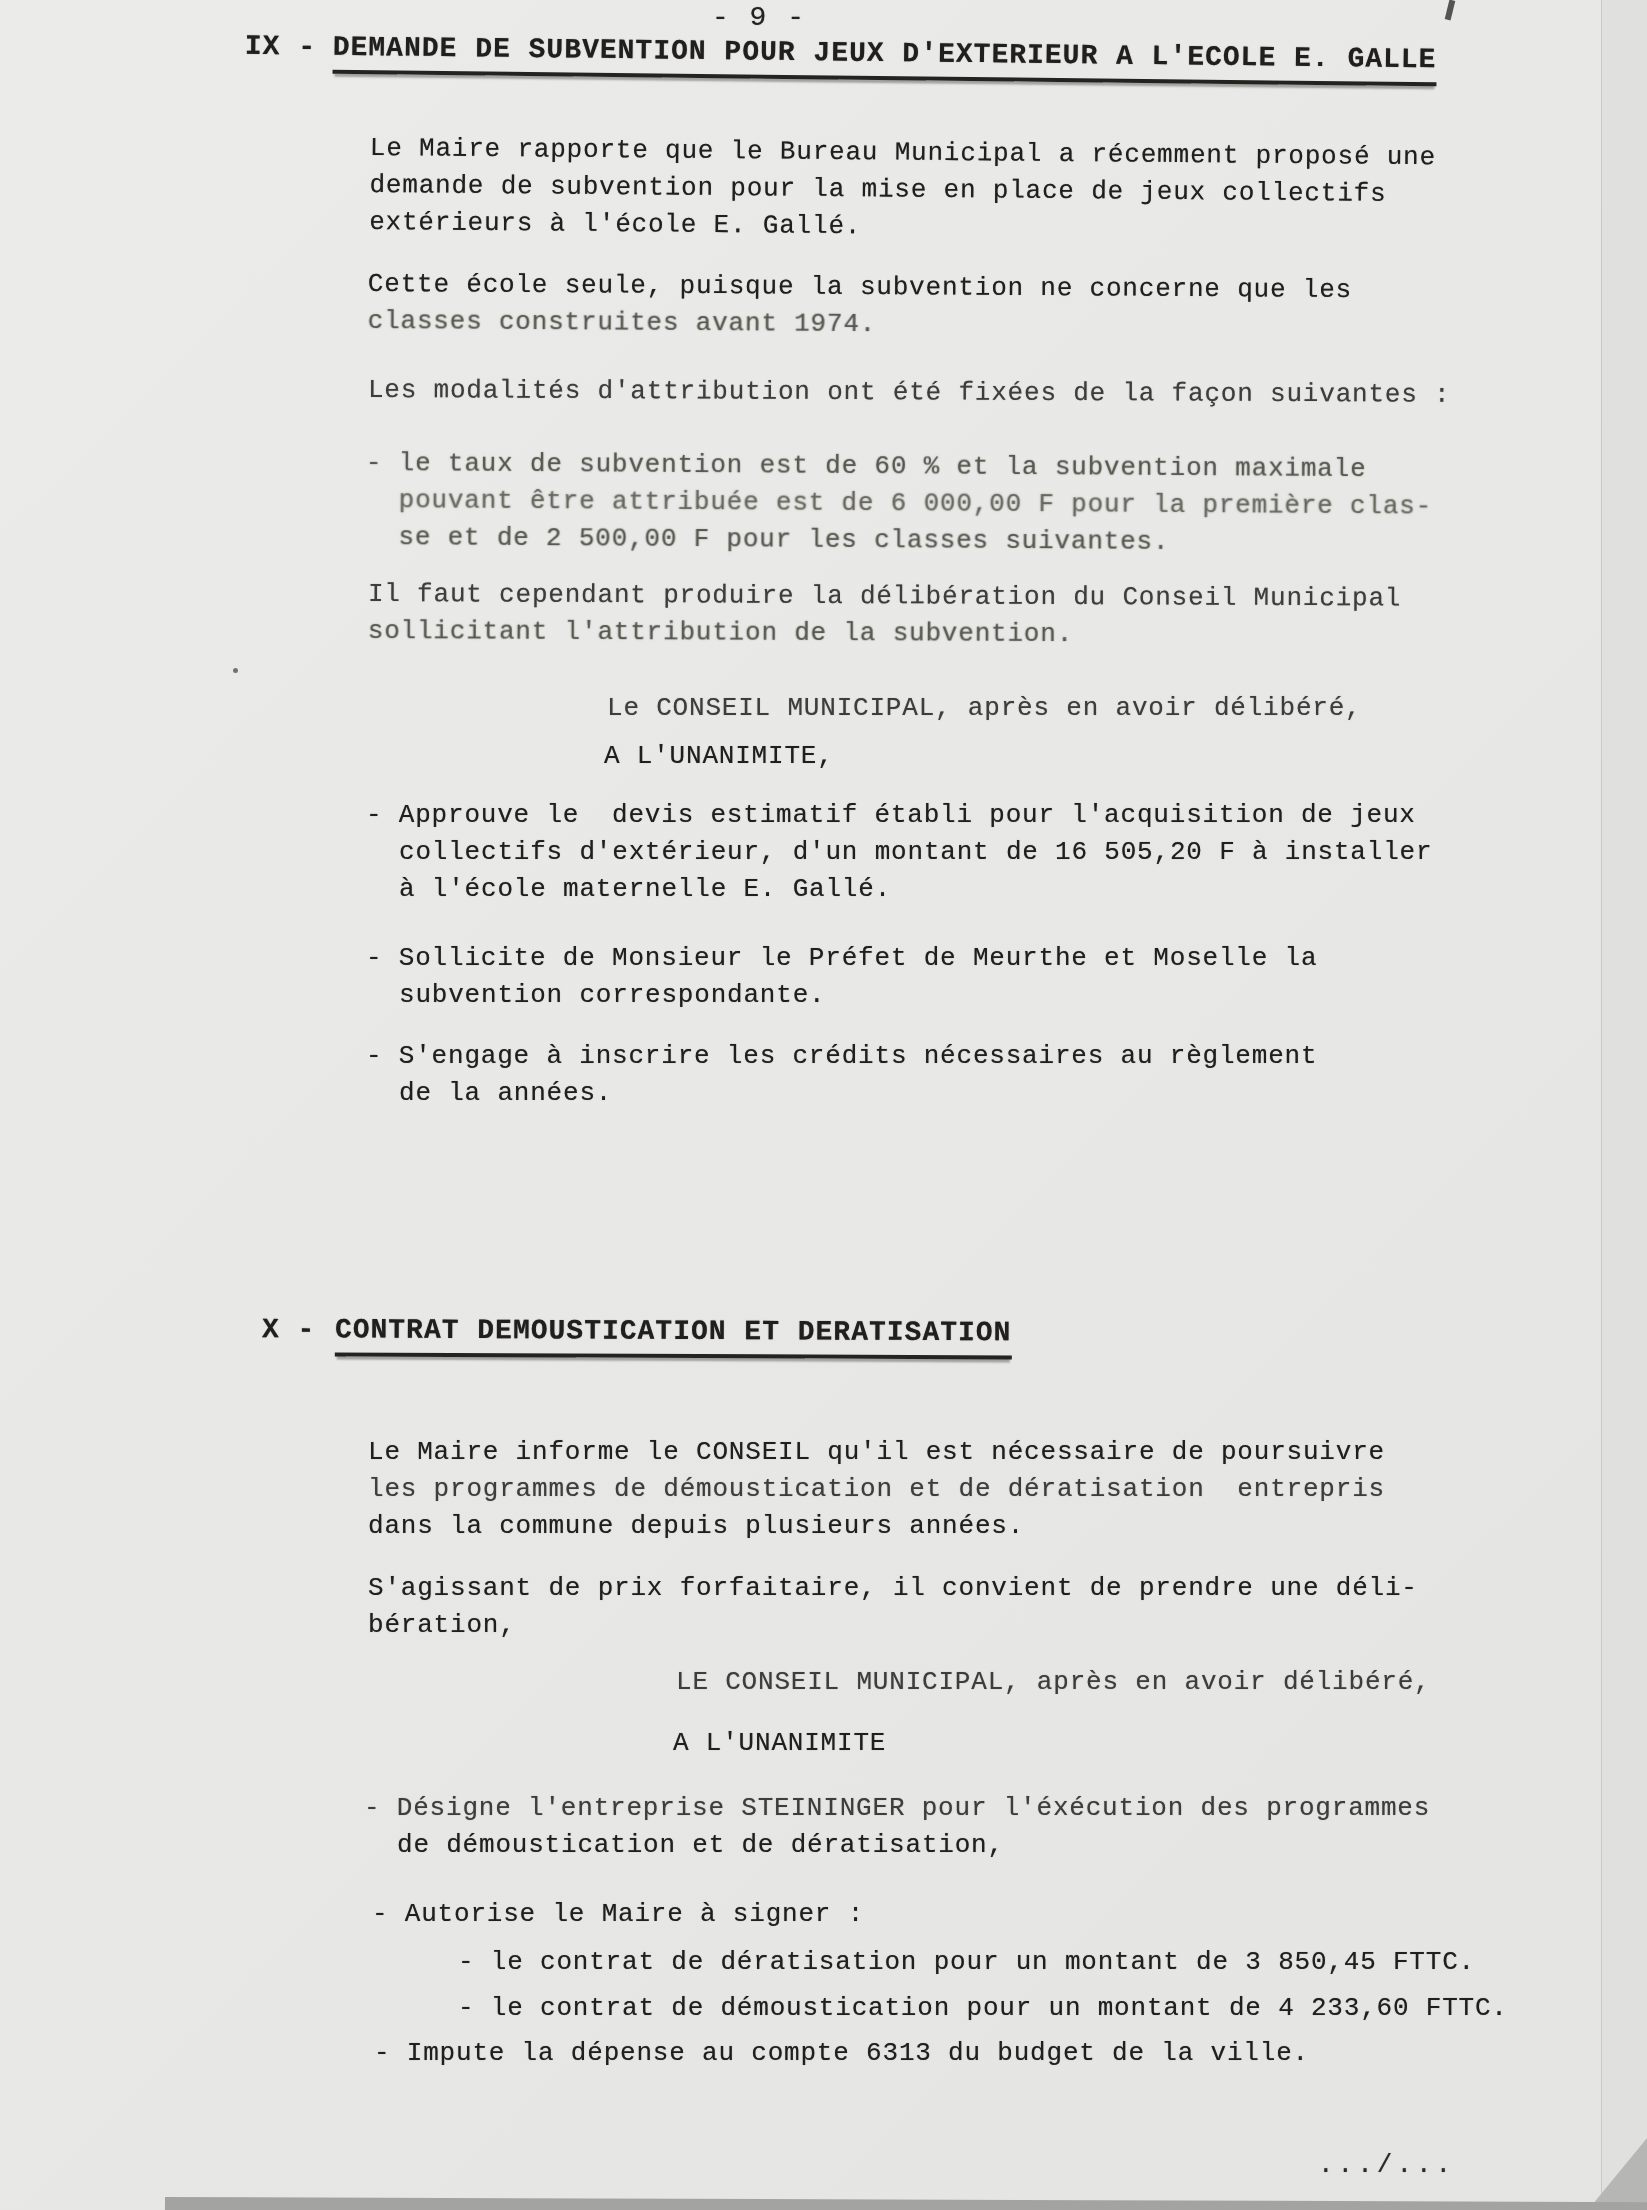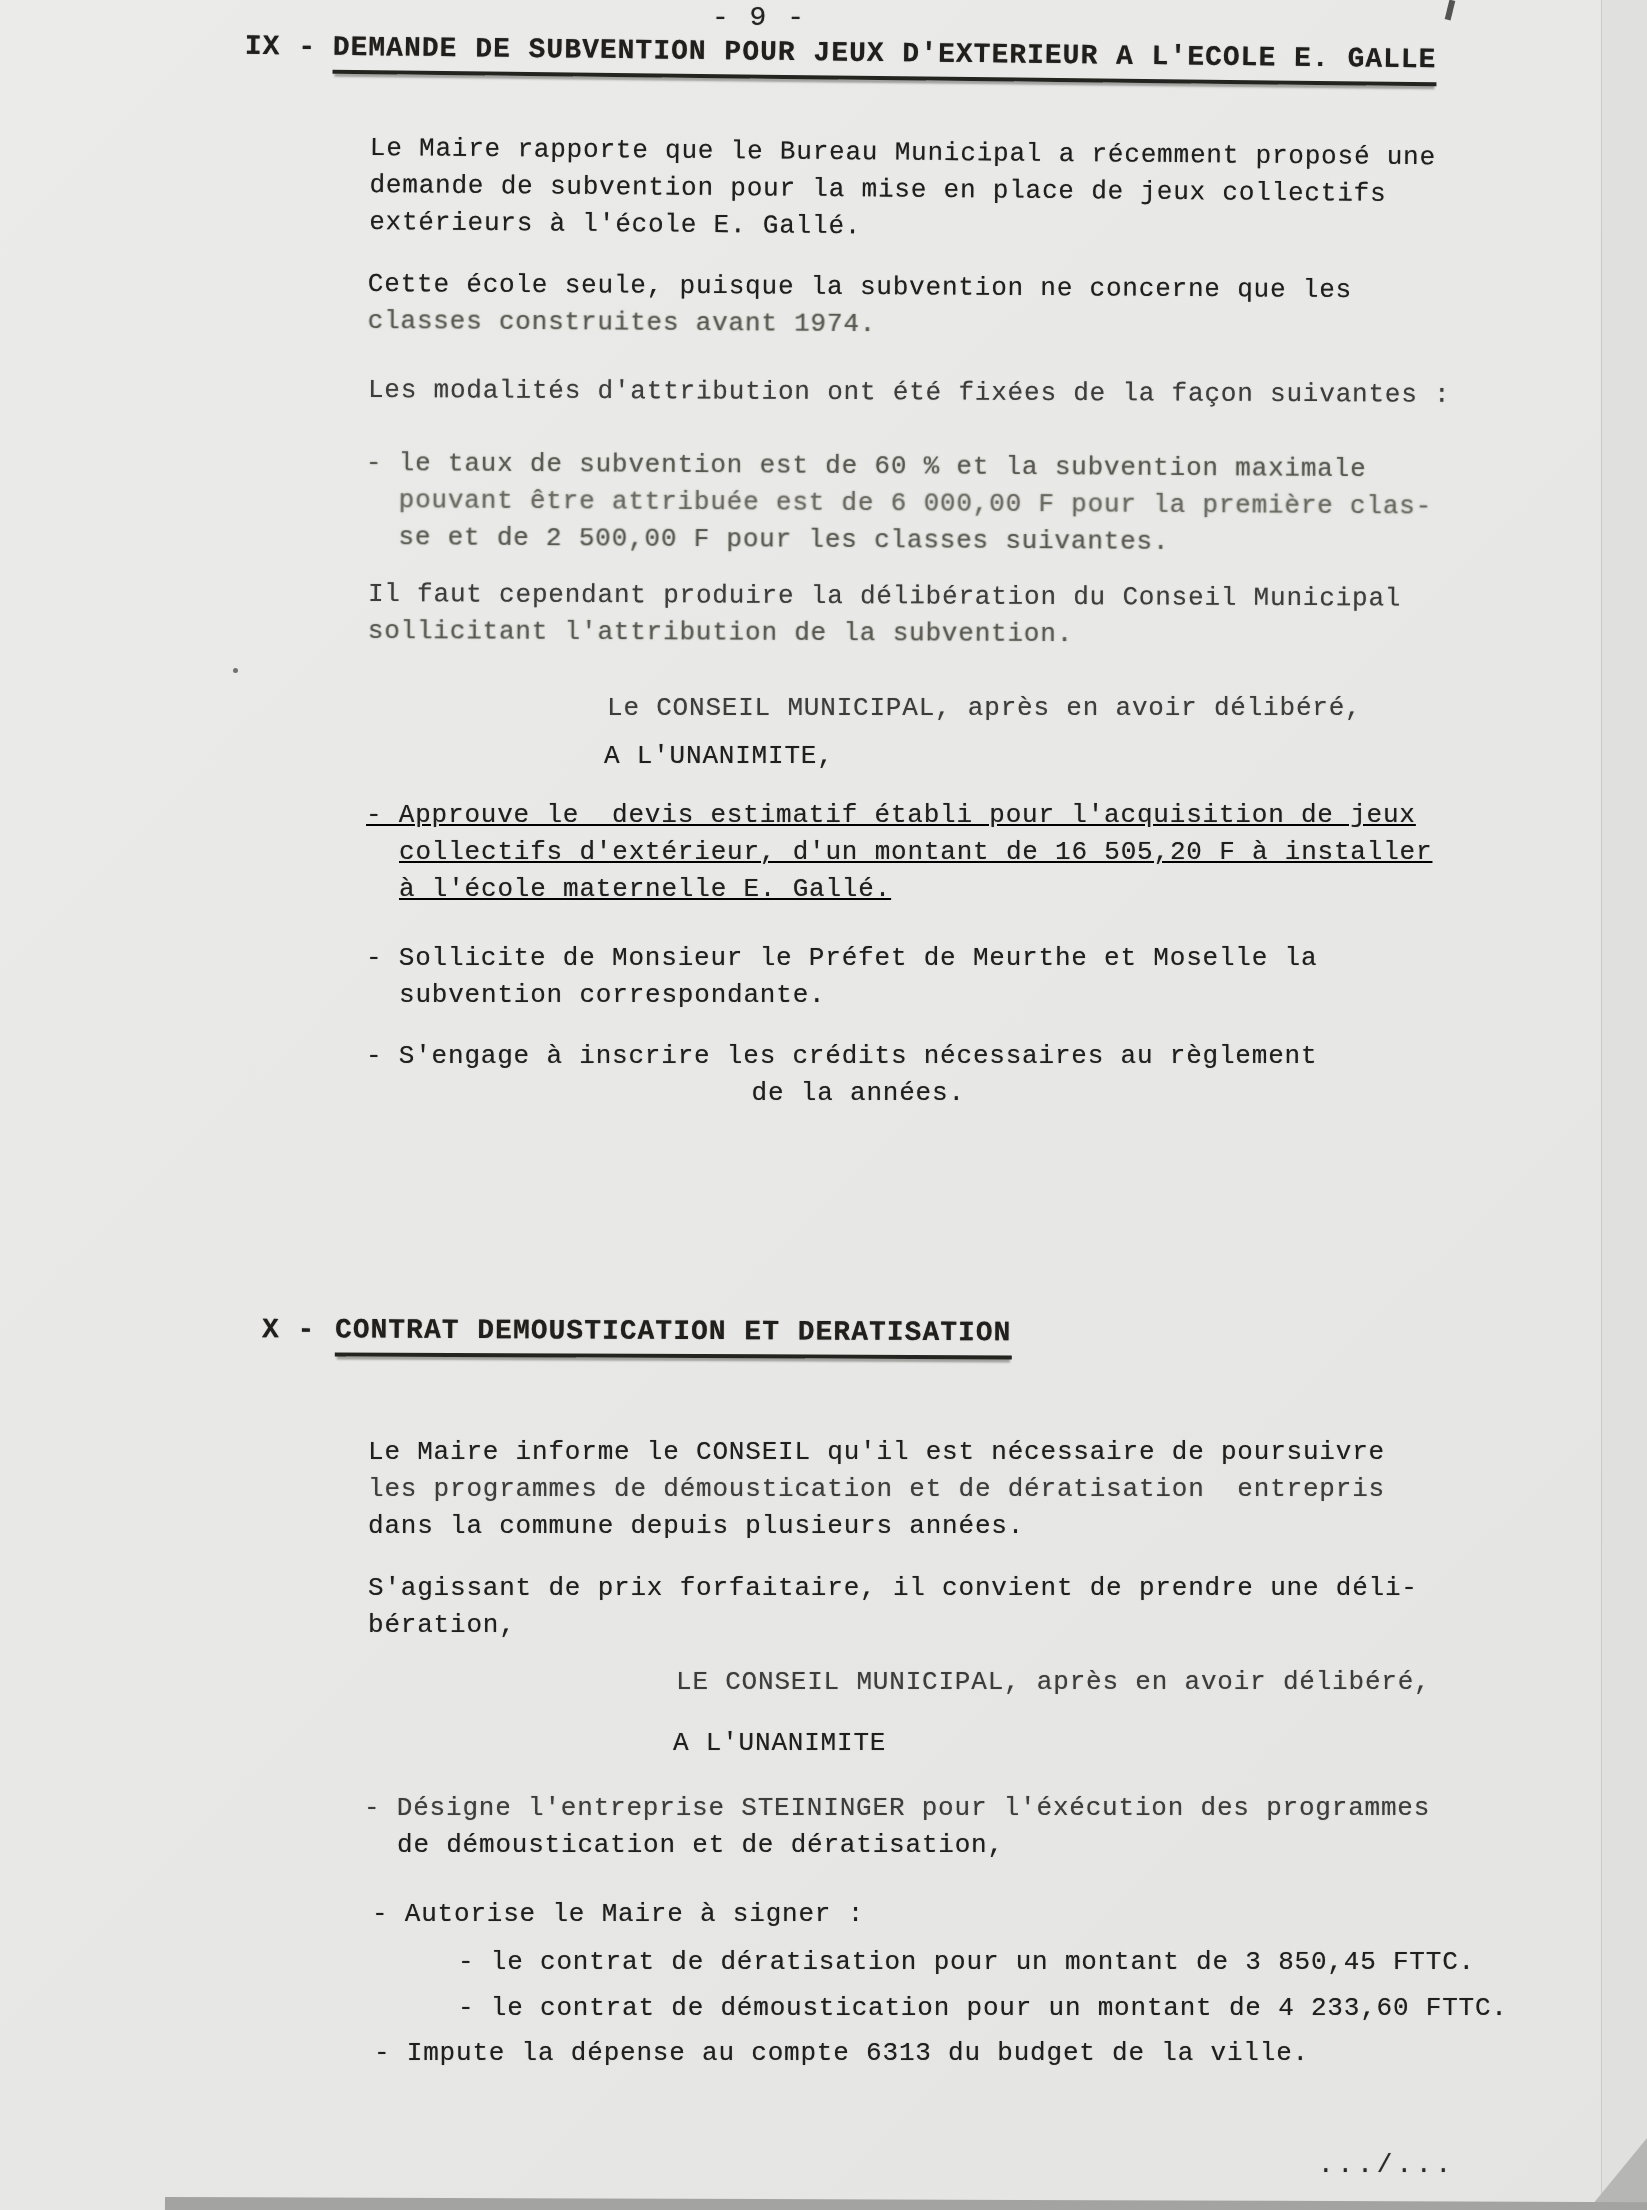--- a/index.html
+++ b/index.html
@@ -93,32 +93,32 @@
   </div>
 
   <div class="blk" style="top:690px;left:607px;">
     <div class="ln f1">Le CONSEIL MUNICIPAL, après en avoir délibéré,</div>
   </div>
 
   <div class="blk" style="top:738px;left:604px;">
     <div class="ln">A L'UNANIMITE,</div>
   </div>
 
-  <div class="blk" style="top:797px;left:366px;text-decoration:underline;">
+  <div class="blk" style="top:797px;left:366px;">
     <div class="ln">- Approuve le  devis estimatif établi pour l'acquisition de jeux</div>
     <div class="ln cont">collectifs d'extérieur, d'un montant de 16 505,20 F à installer</div>
     <div class="ln cont">à l'école maternelle E. Gallé.</div>
   </div>
 
   <div class="blk" style="top:940px;left:366px;">
     <div class="ln">- Sollicite de Monsieur le Préfet de Meurthe et Moselle la</div>
     <div class="ln cont">subvention correspondante.</div>
   </div>
 
-  <div class="blk" style="top:1038px;left:366px;text-align:center;">
+  <div class="blk" style="top:1038px;left:366px;">
     <div class="ln">- S'engage à inscrire les crédits nécessaires au règlement</div>
     <div class="ln cont">de la années.</div>
   </div>
 
   <div class="heading tilt4" style="top:1313px;">
     <span class="numeral" style="left:262px;">X -</span>
     <span class="title" style="left:335px;">CONTRAT DEMOUSTICATION ET DERATISATION</span>
   </div>
 
   <div class="blk" style="top:1434px;left:368px;">

